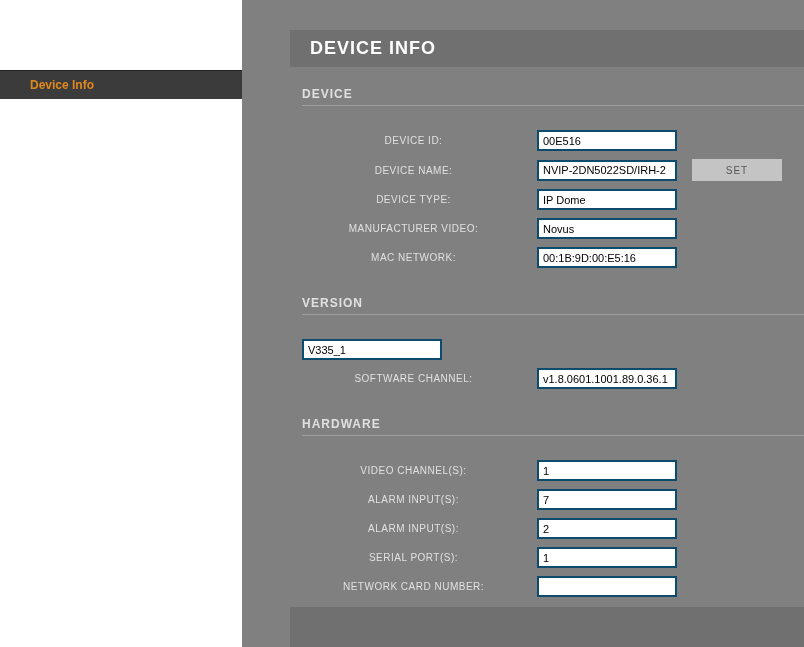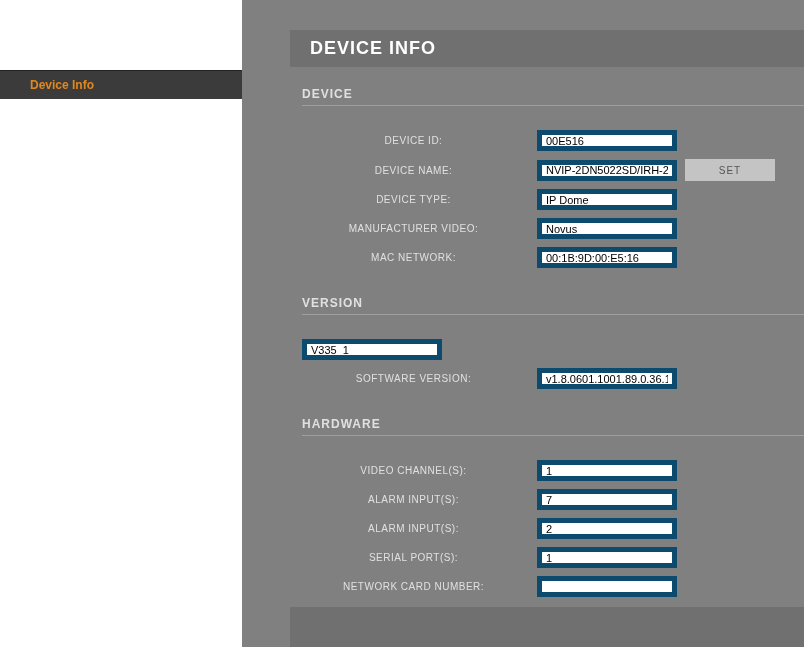--- a/index.html
+++ b/index.html
@@ -75,36 +75,36 @@
       width: 235px;
       text-align: center;
       color: #e0e0e0;
       font-size: 10px;
       letter-spacing: 0.5px;
       padding-right: 12px;
     }
     .form-input {
       width: 140px;
       height: 21px;
-      border: 5px solid #0c4a6e;
+      border: 2px solid #0c4a6e;
       padding: 2px 4px;
       font-size: 11px;
       font-family: Arial, sans-serif;
       background: #fff;
       color: #000;
     }
     .set-button {
       width: 90px;
       height: 22px;
       background: #c4c4c4;
       border: none;
       color: #555;
       font-size: 10px;
       letter-spacing: 1px;
-      margin-left: 8px;
+      margin-left: 15px;
       cursor: pointer;
     }
     .section-spacer {
       height: 20px;
     }
     .footer-bar {
       position: absolute;
       bottom: 0;
       left: 48px;
       right: 0;
@@ -158,21 +158,21 @@
 
       <div class="section-spacer"></div>
 
       <div class="section-header">VERSION</div>
 
       <div class="form-row">
         <input class="form-input" type="text" value="V335_1" style="">
       </div>
 
       <div class="form-row">
-        <div class="form-label">SOFTWARE VERSION:</div>
+        <div class="form-label">SOFTWARE CHANNEL:</div>
         <input class="form-input" type="text" value="v1.8.0601.1001.89.0.36.1" style="">
       </div>
 
       <div class="section-spacer"></div>
 
       <div class="section-header">HARDWARE</div>
 
       <div class="form-row">
         <div class="form-label">VIDEO CHANNEL(S):</div>
         <input class="form-input" type="text" value="1" style="">

